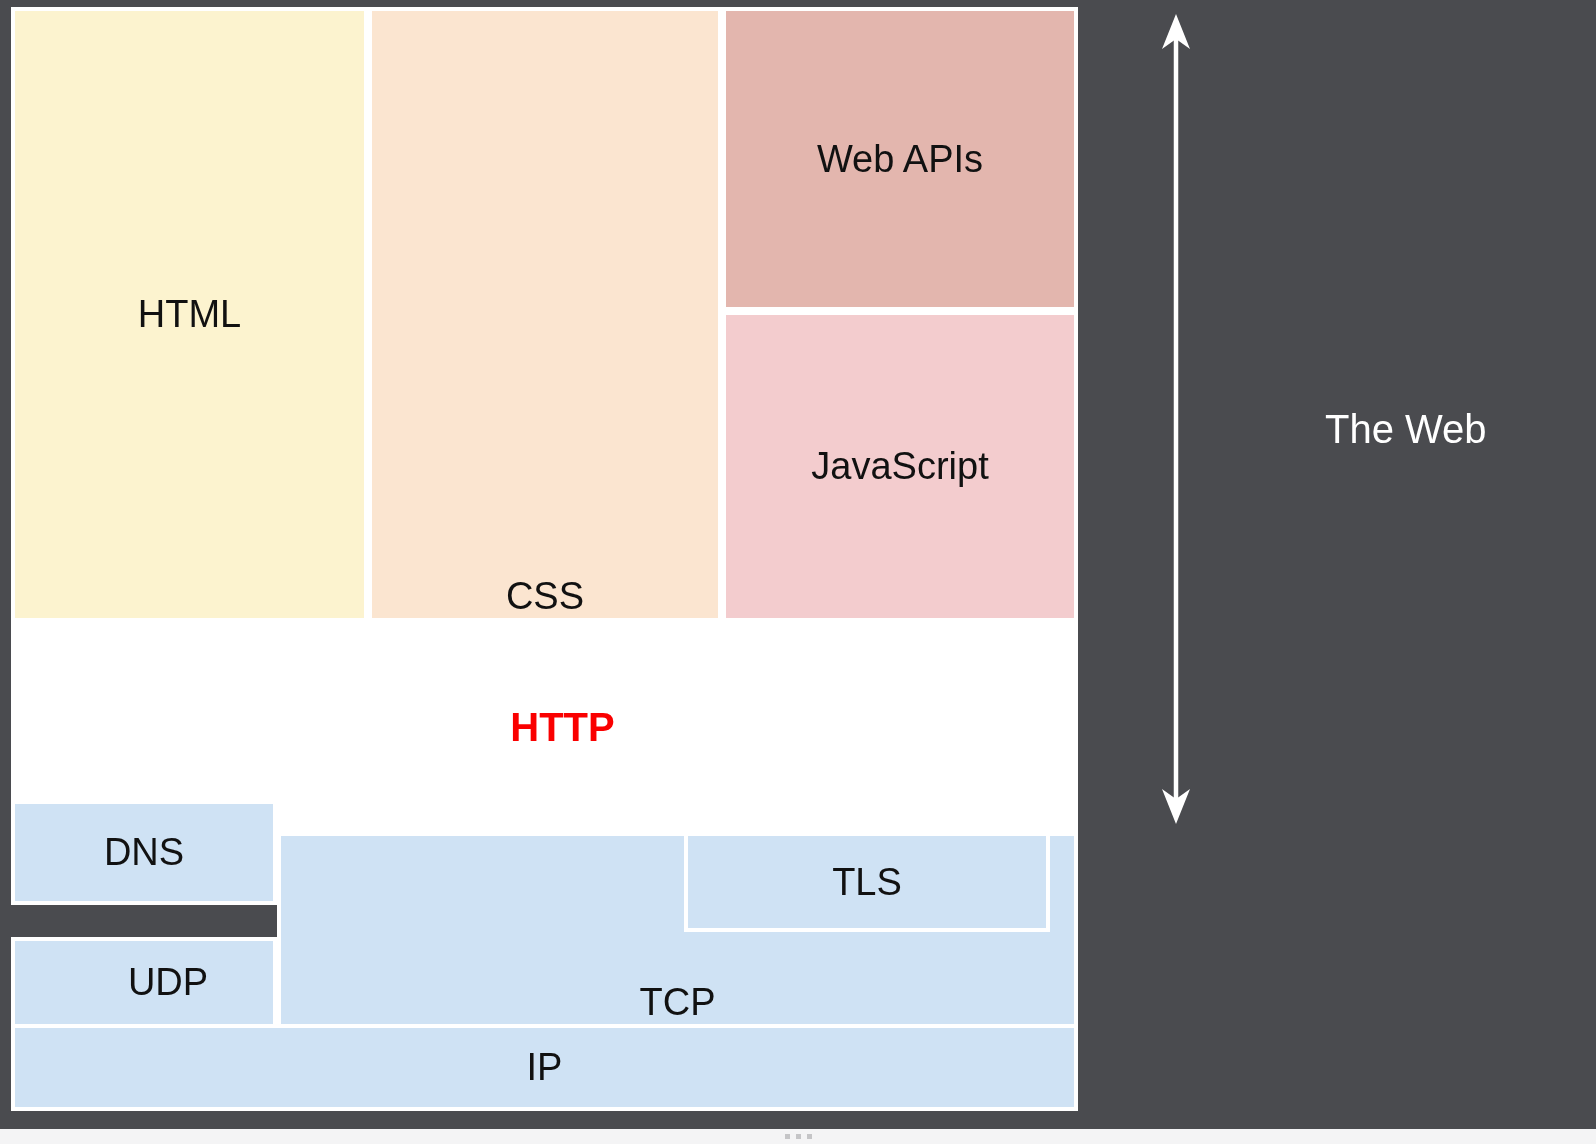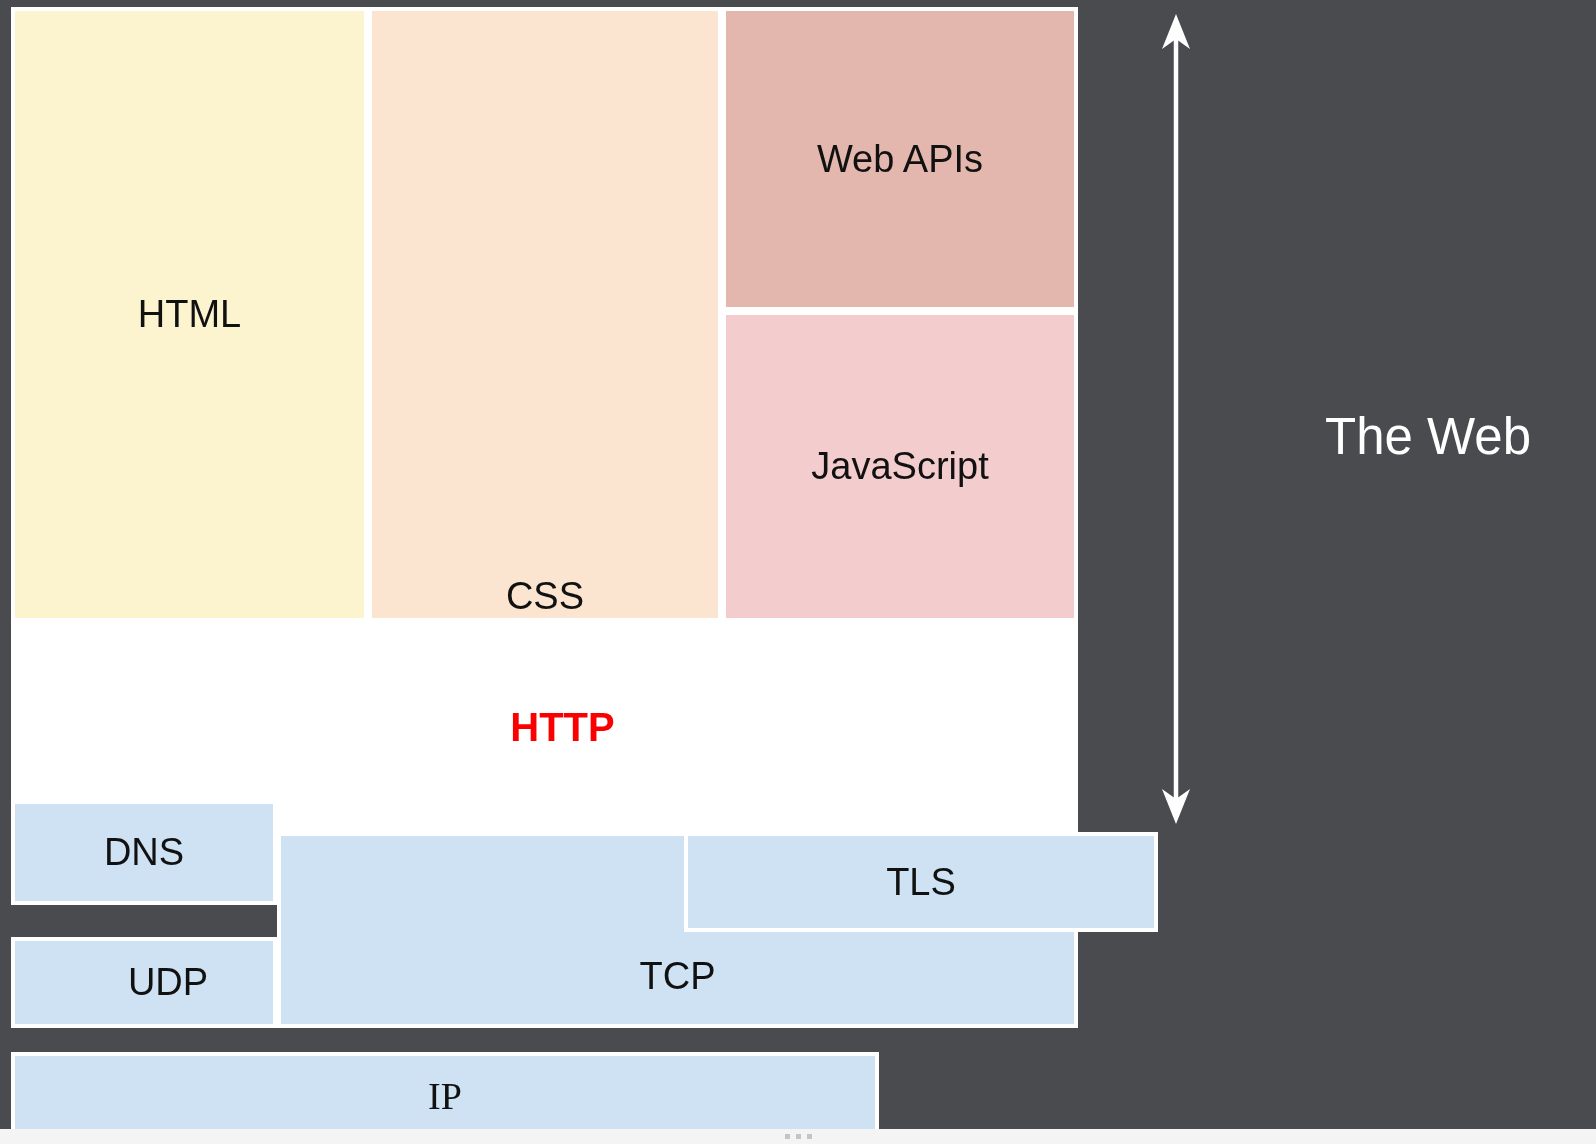--- a/index.html
+++ b/index.html
@@ -24,32 +24,32 @@
   .box .lbl { white-space: nowrap; }
 
   .box-html       { left: 11px;  top: 7px;    width: 357px;  height: 615px; align-items: center; }
   .box-css        { left: 368px; top: 7px;    width: 354px;  height: 615px; align-items: flex-end; }
   .box-webapis    { left: 722px; top: 7px;    width: 356px;  height: 304px; }
   .box-javascript { left: 722px; top: 311px;  width: 356px;  height: 311px; }
   .box-http       { left: 11px;  top: 622px;  width: 1067px; height: 210px; }
   .box-http .lbl  { font-weight: bold; font-size: 40px; }
   .box-dns        { left: 11px;  top: 800px;  width: 266px;  height: 105px; text-align: right; }
   .box-tcp        { left: 277px; top: 832px;  width: 801px;  height: 196px; }
-  .box-tcp        { align-items: center; }
+  .box-tcp        { align-items: flex-end; }
   .box-tcp .lbl   { margin-top: 93px; }
-  .box-tls        { left: 684px; top: 832px;  width: 474px;  height: 100px; z-index: 2; }
+  .box-tls        { left: 684px; top: 832px;  width: 366px;  height: 100px; z-index: 2; }
   .box-udp        { left: 11px;  top: 937px;  width: 266px;  height: 91px; }
-  .box-ip         { left: 11px;  top: 1052px; width: 868px; height: 87px; font-family: Liberation Serif, serif; }
+  .box-ip         { left: 11px;  top: 1024px; width: 1067px; height: 87px; }
 
   
   .arrow-wrap { position: absolute; left: 1154px; top: 12px; width: 44px; height: 814px; }
   .side-label {
     position: absolute;
     left: 1325px; top: 407px;
-    font-size: 51px;
+    font-size: 40px;
     white-space: nowrap;
   }
 
   
   .bottom-bar {
     position: absolute;
     left: 0; top: 1129px;
     width: 1596px; height: 15px;
     background: #F4F4F5;
     display: flex;

